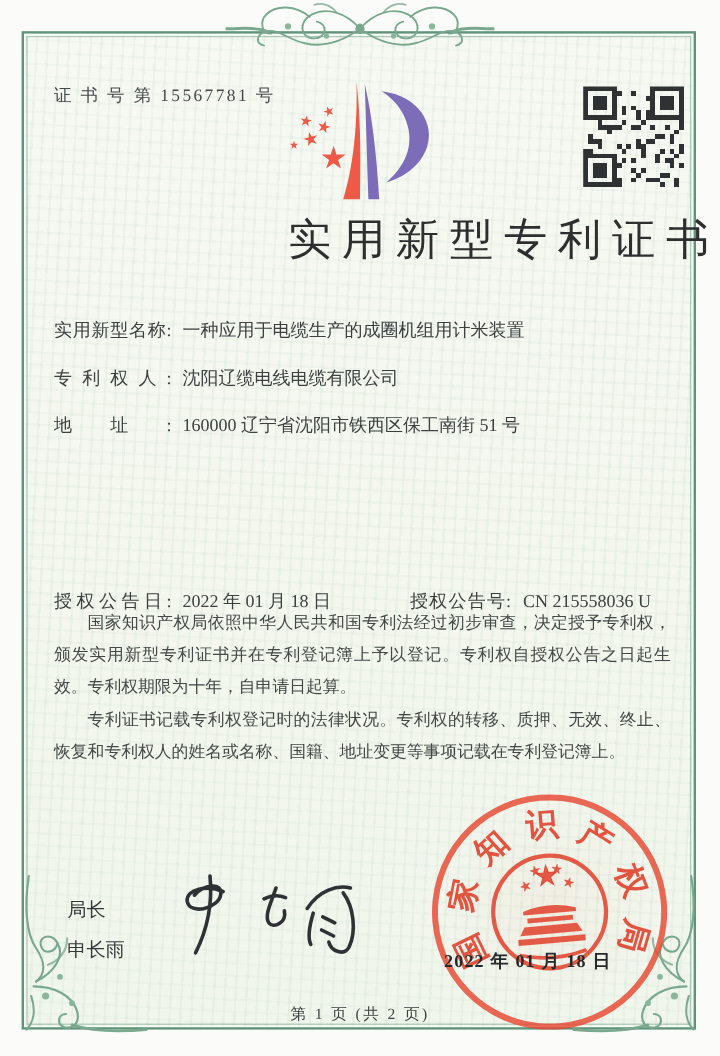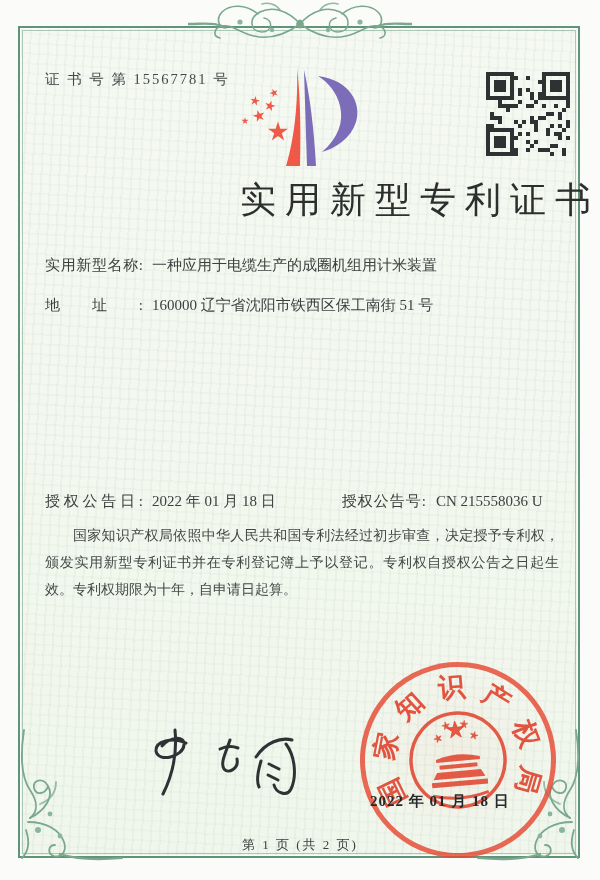--- a/index.html
+++ b/index.html
@@ -13,27 +13,27 @@
   .texture{position:absolute;left:21px;top:29px;width:556px;height:826px;
     background:
       repeating-linear-gradient(93deg, rgba(125,170,140,.075) 0 2px, transparent 2px 9px),
       repeating-linear-gradient(3deg, rgba(125,170,140,.05) 0 2px, transparent 2px 10px),
       linear-gradient(#f6f9f2,#f1f6ec);}
   .cert-no{position:absolute;left:45px;top:70px;font-size:14.5px;letter-spacing:2px;color:#44494a;}
   .logo{position:absolute;left:234px;top:64px;width:132px;height:112px;}
   .qr{position:absolute;left:486px;top:72px;width:84px;height:84px;}
   .title{position:absolute;left:0;top:176px;width:100%;text-align:right;
          font-size:36px;letter-spacing:9px;color:#2c2f2e;font-weight:500;}
-  .fields{position:absolute;left:45px;top:256px;width:520px;font-size:15px;}
+  .fields{position:absolute;left:45px;top:266px;width:520px;font-size:15px;}
   .frow{height:39.5px;white-space:nowrap;}
   .flabel{display:inline-block;width:98px;text-align:justify;text-align-last:justify;color:#3c4140;}
   .fvalue{margin-left:9px;color:#3c4140;}
   .grant{position:absolute;left:45px;top:492px;width:520px;font-size:15px;white-space:nowrap;}
   .grant .second{margin-left:66px;letter-spacing:1px;}
-  .paras{position:absolute;left:45px;top:522px;width:514px;font-size:14px;
+  .paras{position:absolute;left:45px;top:506px;width:514px;font-size:14px;
          line-height:27px;text-align:justify;color:#434846;}
   .paras p{margin:0;text-indent:2em;}
   .signer{position:absolute;left:56px;top:742px;font-size:16px;line-height:34px;color:#35393a;
           font-family:"Liberation Sans","DejaVu Sans",sans-serif;}
   .sig{position:absolute;left:128px;top:718px;width:195px;height:90px;}
   .seal{position:absolute;left:360px;top:662px;width:196px;height:196px;border-radius:50%;
         border:5px solid rgba(230,72,50,.82);box-sizing:border-box;transform:rotate(-5deg);
         background:radial-gradient(circle at 50% 45%, rgba(255,120,95,.06), rgba(255,255,255,0) 70%);}
   .seal-arc span{position:absolute;left:50%;top:50%;font-size:27px;font-weight:700;
         color:rgba(223,62,40,.88);font-family:"Liberation Serif","DejaVu Serif",serif;}
@@ -296,32 +296,40 @@
       <rect x="76" y="80" width="4" height="4"></rect>
     </svg>
 
   <div class="title">实用新型专利证书</div>
 
   <div class="fields">
     <div class="frow">
       <span class="flabel">实用新型名称:</span><span class="fvalue">一种应用于电缆生产的成圈机组用计米装置</span>
     </div>
     <div class="frow">
+      <span class="flabel">专利权人:</span><span class="fvalue">沈阳辽缆电线电缆有限公司</span>
+    </div>
+    <div class="frow">
       <span class="flabel">地址:</span><span class="fvalue">160000 辽宁省沈阳市铁西区保工南街 51 号</span>
     </div>
   </div>
 
   <div class="grant">
     <span class="flabel">授权公告日:</span><span class="fvalue">2022 年 01 月 18 日</span><span class="second">授权公告号:</span><span class="fvalue">CN 215558036 U</span>
   </div>
 
   <div class="paras">
     <p>国家知识产权局依照中华人民共和国专利法经过初步审查，决定授予专利权，颁发实用新型专利证书并在专利登记簿上予以登记。专利权自授权公告之日起生效。专利权期限为十年，自申请日起算。</p>
-  </div>
-
+    <p>专利证书记载专利权登记时的法律状况。专利权的转移、质押、无效、终止、恢复和专利权人的姓名或名称、国籍、地址变更等事项记载在专利登记簿上。</p>
+  </div>
+
+  <div class="signer">
+    <div>局长</div>
+    <div>申长雨</div>
+  </div>
 
   <svg class="sig" viewBox="0 0 195 90">
     <g fill="none" stroke="#2f3235" stroke-width="3" stroke-linecap="round" stroke-linejoin="round">
       <path d="M34,28 C42,19 57,17 56,27 C55,39 30,45 28,33 C27,23 45,19 58,25"></path>
       <path d="M47,12 C49,32 46,54 35,76"></path>
       <path d="M92,31 C98,28 105,28 110,30"></path>
       <path d="M102,22 C98,34 92,45 96,51 C100,56 111,51 109,41"></path>
       <path d="M128,39 C138,24 153,19 164,22"></path>
       <path d="M133,43 C130,53 128,63 131,69"></path>
       <path d="M158,26 C167,38 169,58 163,71 C159,79 148,75 146,67"></path>

